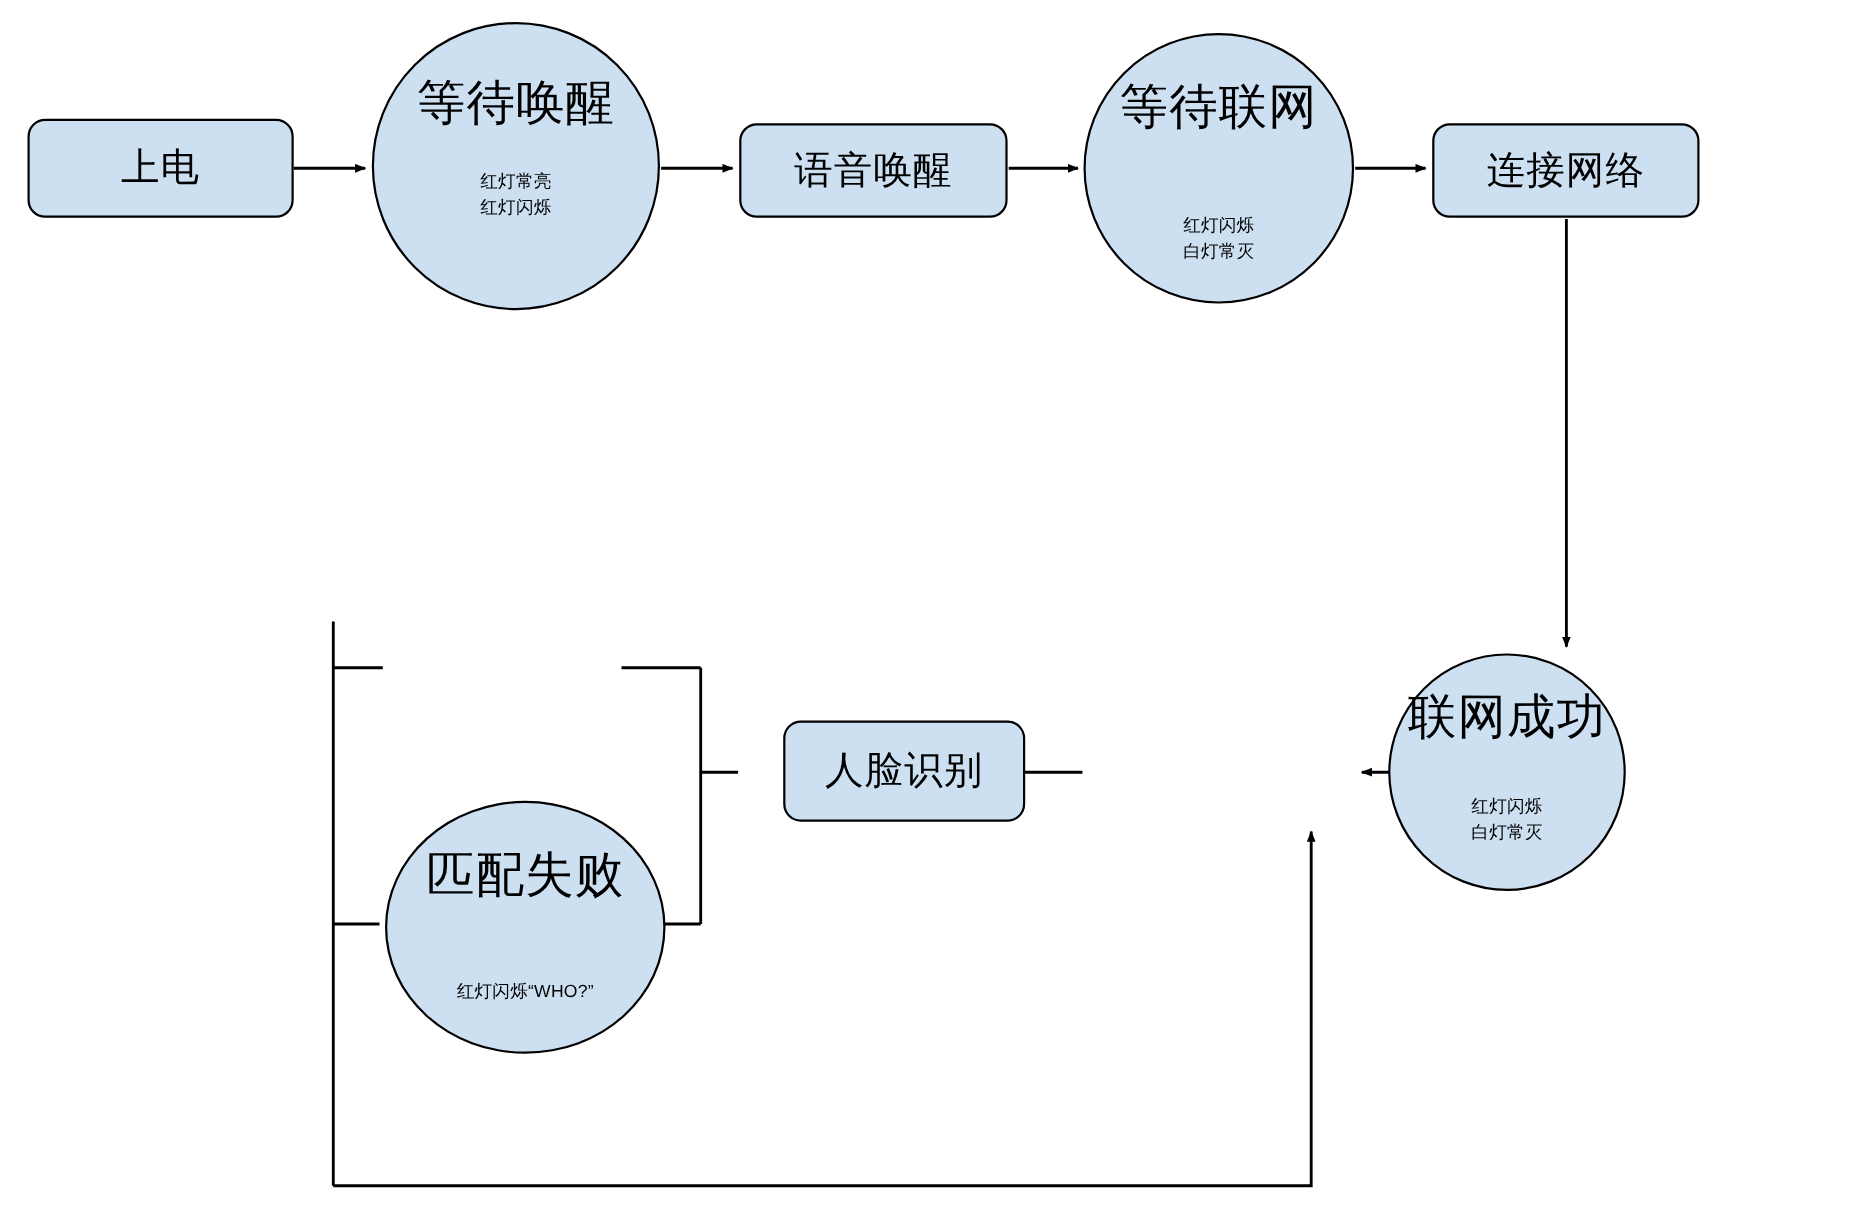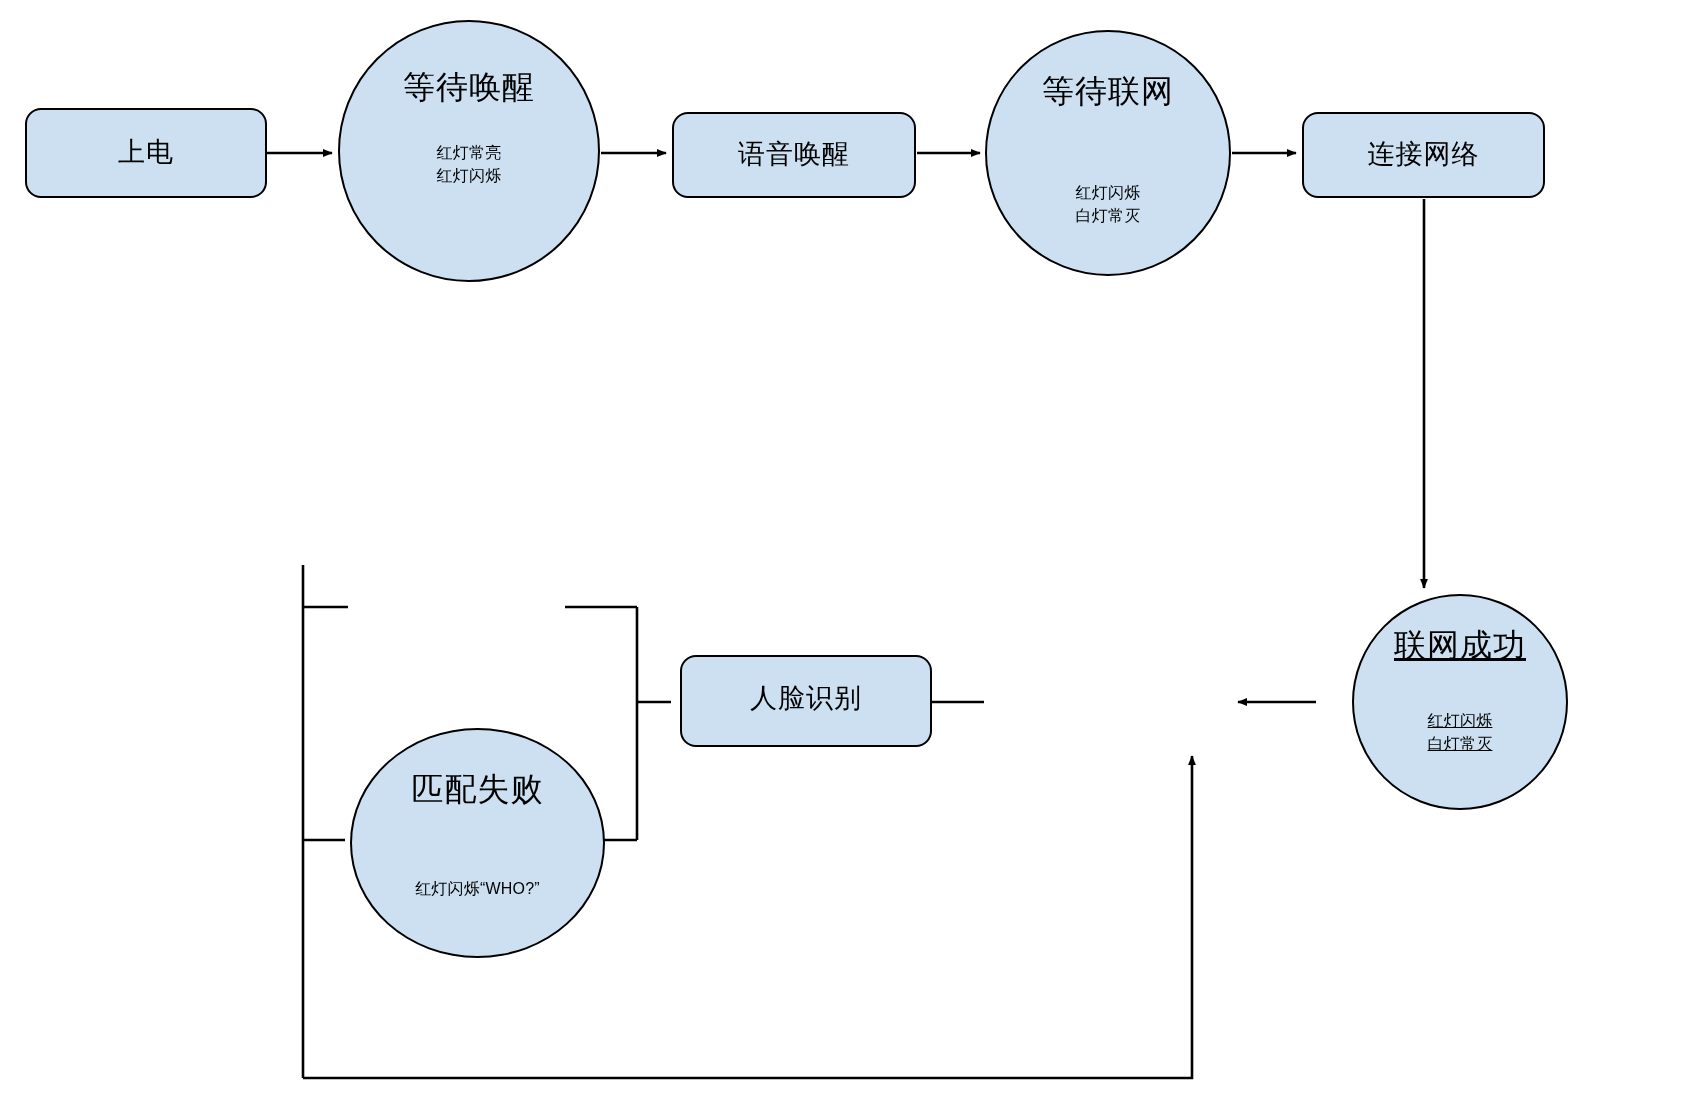--- a/index.html
+++ b/index.html
@@ -39,48 +39,48 @@
     z-index: 2;
   }
   .node.box {
     border-radius: 16px;
   }
   .node.circle {
     border-radius: 50%;
     justify-content: flex-start;
   }
   .node-title {
-    font-size: 27px;
+    font-size: 35px;
     line-height: 1.1;
     letter-spacing: 1px;
     white-space: nowrap;
   }
   .node.circle .node-title {
-    font-size: 32px;
+    font-size: 44px;
   }
   .node-sub {
     font-size: 16px;
     line-height: 1.45;
     text-align: center;
     white-space: pre-line;
     letter-spacing: 0.2px;
   }
   
   #n-power        { left: 25px;   top: 108px; width: 242px;  height: 90px; }
   #n-wait-wake    { left: 338px;  top: 20px;  width: 262px;  height: 262px; padding-top: 48px; }
   #n-wait-wake .node-sub { margin-top: 36px; }
   #n-voice-wake   { left: 672px;  top: 112px; width: 244px;  height: 86px; }
   #n-wait-net     { left: 985px;  top: 30px;  width: 246px;  height: 246px; padding-top: 42px; gap: 36px; }
   #n-wait-net .node-sub { margin-top: 36px; }
   #n-connect-net  { left: 1302px; top: 112px; width: 243px;  height: 86px; }
   
-  #n-net-ok       { left: 1352px; top: 594px; width: 216px;  height: 216px; padding-top: 32px; text-decoration: underline; }
+  #n-net-ok       { left: 1262px; top: 594px; width: 216px;  height: 216px; padding-top: 32px; }
   #n-net-ok .node-sub { margin-top: 46px; }
   #n-face-detect  { left: 985px;  top: 655px; width: 246px;  height: 92px; }
-  #n-face-recog   { left: 680px;  top: 655px; width: 252px;  height: 92px; font-family: Liberation Mono, monospace; }
+  #n-face-recog   { left: 712px;  top: 655px; width: 220px;  height: 92px; }
   #n-match-ok     { left: 338px;  top: 452px; width: 255px;  height: 255px; padding-top: 40px; }
   #n-match-ok .node-sub { margin-top: 60px; }
   #n-match-fail   { left: 350px;  top: 728px; width: 255px;  height: 230px; padding-top: 42px; }
   #n-match-fail .node-sub { margin-top: 70px; }
 </style>
 </head>
 <body>
 
 <div id="stage">
 

